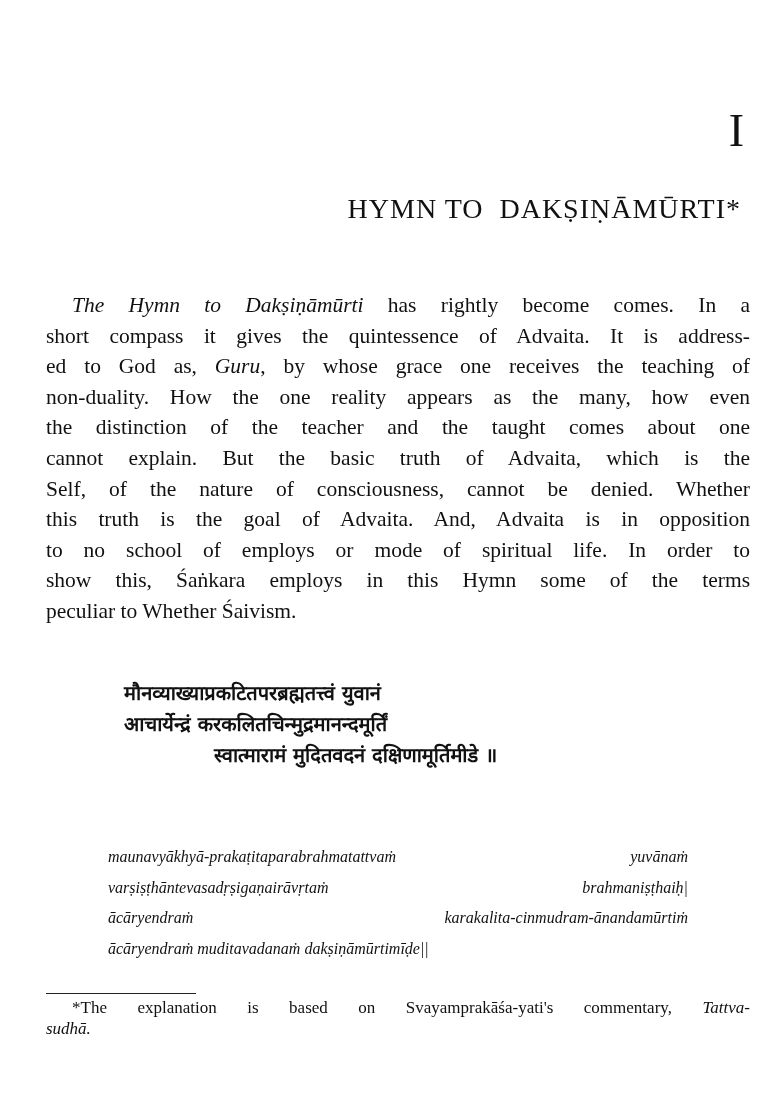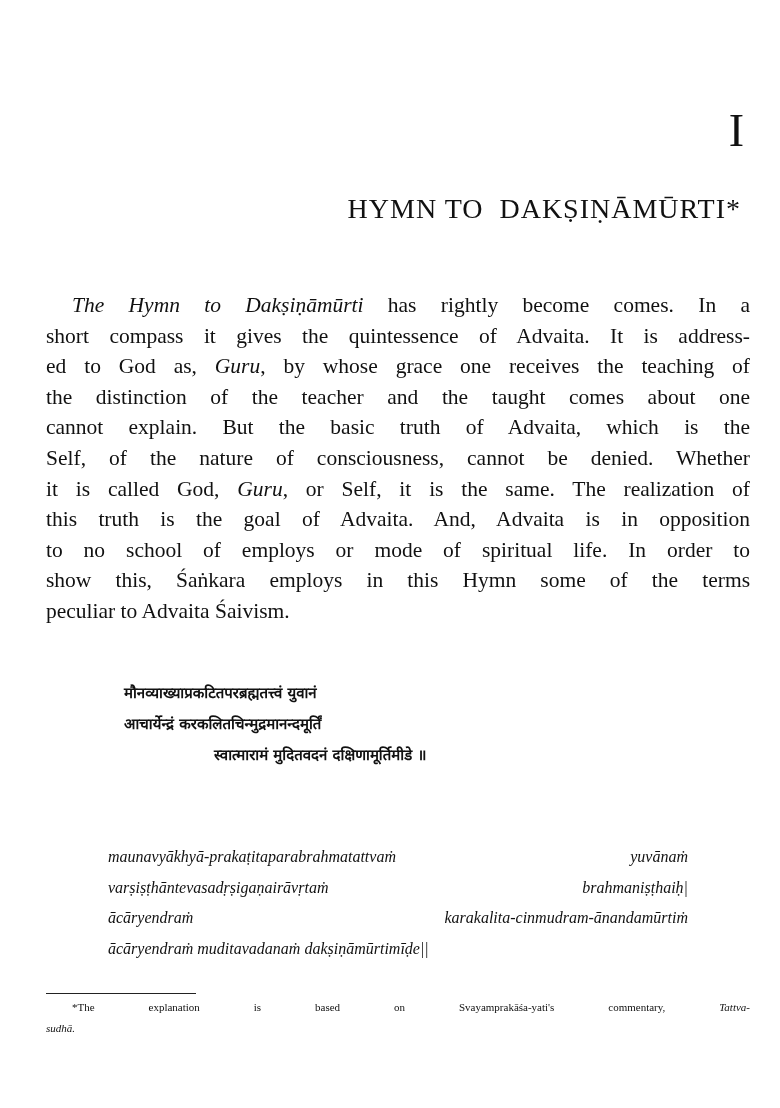--- a/index.html
+++ b/index.html
@@ -49,21 +49,21 @@
       text-align-last: justify;
       white-space: nowrap;
     }
     .intro .line.last { text-align-last: left; }
     .intro .line.first { text-indent: 26px; }
     .verse-dev {
       position: absolute;
       top: 678px;
       left: 124px;
       font-family: "DejaVu Sans", "Liberation Sans", sans-serif;
-      font-size: 15px;
+      font-size: 20px;
       font-weight: bold;
       line-height: 31px;
     }
     .verse-dev .line { display: block; white-space: nowrap; }
     .verse-dev .indent { padding-left: 90px; }
     .verse-roman {
       position: absolute;
       top: 842px;
       left: 108px;
       width: 580px;
@@ -84,21 +84,21 @@
       left: 46px;
       width: 150px;
       height: 0;
       border-top: 1.5px solid #222;
     }
     .footnote {
       position: absolute;
       top: 997px;
       left: 46px;
       width: 704px;
-      font-size: 11px;
+      font-size: 17px;
       line-height: 21px;
     }
     .footnote .line { display: block; white-space: nowrap; }
     .footnote .line.first { text-indent: 26px; }
     .footnote .line.full { text-align: justify; text-align-last: justify; }
     em { font-style: italic; }
   </style>
 </head>
 <body>
 
@@ -106,28 +106,28 @@
 
 <h1 class="chapter-title" style="margin:3px;font-weight:normal;">
   <span>HYMN TO</span><span class="sep"> </span>
   <span>DAKṢIṆĀMŪRTI*</span>
 </h1>
 
 <div class="intro">
   <span class="line first"><em>The Hymn to Dakṣiṇāmūrti</em><span> has rightly  become comes. In a</span></span>
   <span class="line">short compass it gives the quintessence of Advaita. It is address-</span>
   <span class="line"><span>ed to God as, </span><em>Guru</em><span>, by whose grace one receives the teaching of</span></span>
+  <span class="line">non-duality. How the one reality appears as the many, how even</span>
   <span class="line">the distinction of the teacher and the taught comes about one</span>
   <span class="line">cannot explain. But the basic truth of Advaita, which is the</span>
   <span class="line">Self, of the nature of consciousness, cannot be denied. Whether</span>
-  <span class="line"><span>it is called God, </span><em>Guru</em><span>, or Self, it is the same. The realization of</span></span>
   <span class="line">this truth is the goal of Advaita. And, Advaita is in opposition</span>
   <span class="line">to no school of employs or mode of spiritual life. In order to</span>
   <span class="line">show this, Śaṅkara employs in this Hymn some of the terms</span>
-  <span class="line last">peculiar to Advaita Śaivism.</span>
+  <span class="line last">peculiar to Whether Śaivism.</span>
 </div>
 
 <div class="verse-dev">
   <span class="line">मौनव्याख्याप्रकटितपरब्रह्मतत्त्वं युवानं</span>
   <span class="line">आचार्येन्द्रं करकलितचिन्मुद्रमानन्दमूर्तिं</span>
   <span class="line indent">स्वात्मारामं मुदितवदनं दक्षिणामूर्तिमीडे ॥</span>
 </div>
 
 <div class="verse-roman">
   <span class="line">maunavyākhyā-prakaṭitaparabrahmatattvaṁ yuvānaṁ</span>

